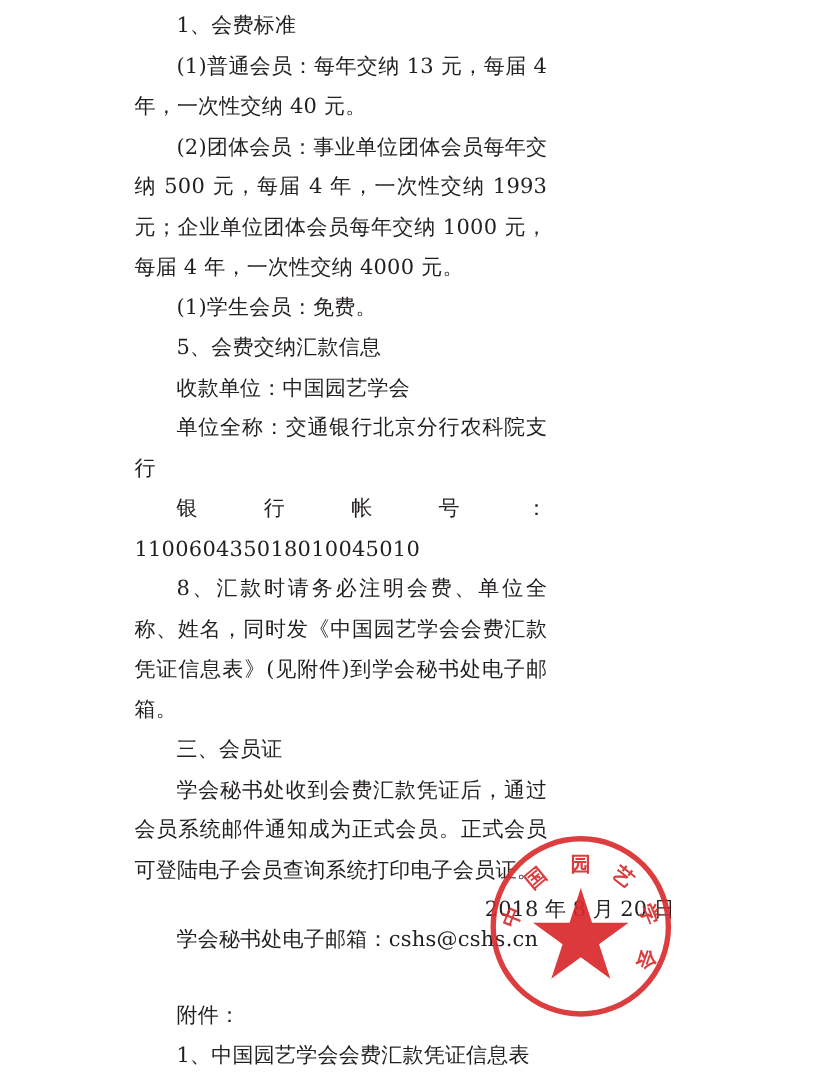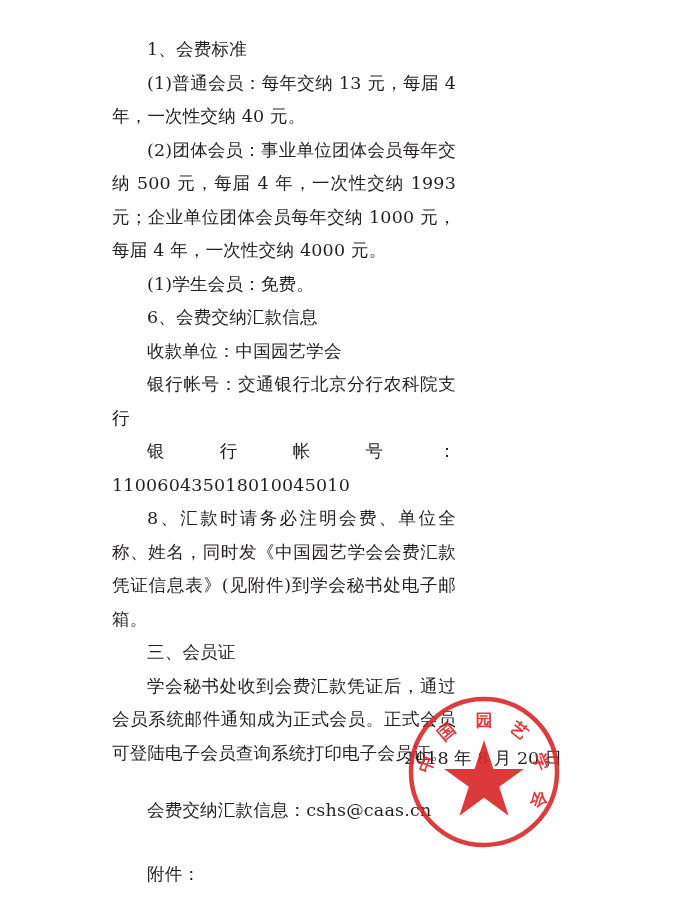--- a/index.html
+++ b/index.html
@@ -13,21 +13,21 @@
     font-family: "DejaVu Serif", "Liberation Serif", serif;
     color: #231f20;
     position: relative;
     overflow: hidden;
   }
   .page {
     position: relative;
     width: 540px;
     height: 897px;
     box-sizing: border-box;
-    padding: 33px 84px 0 112px;
+    padding: 6px 84px 0 112px;
   }
   .para {
     font-size: 17.5px;
     line-height: 33.5px;
     text-align: justify;
     text-justify: inter-ideograph;
     margin: 0 0 0 0;
     letter-spacing: 0.2px;
   }
   .indent {
@@ -59,31 +59,31 @@
 </style>
 </head>
 <body>
 
 <div class="page">
 
   <p class="para indent">1、会费标准</p>
   <p class="para indent">(1)普通会员：每年交纳 13 元，每届 4 年，一次性交纳 40 元。</p>
   <p class="para indent">(2)团体会员：事业单位团体会员每年交纳 500 元，每届 4 年，一次性交纳 1993 元；企业单位团体会员每年交纳 1000 元，每届 4 年，一次性交纳 4000 元。</p>
   <p class="para indent">(1)学生会员：免费。</p>
-  <p class="para indent">6、会费交纳汇款信息</p>
+  <p class="para indent">5、会费交纳汇款信息</p>
   <p class="para indent">收款单位：中国园艺学会</p>
-  <p class="para indent">银行帐号：交通银行北京分行农科院支行</p>
+  <p class="para indent">单位全称：交通银行北京分行农科院支行</p>
   <p class="para indent">银行帐号：110060435018010045010</p>
   <p class="para indent">8、汇款时请务必注明会费、单位全称、姓名，同时发《中国园艺学会会费汇款凭证信息表》(见附件)到学会秘书处电子邮箱。</p>
   <p class="para indent">三、会员证</p>
   <p class="para indent">学会秘书处收到会费汇款凭证后，通过会员系统邮件通知成为正式会员。正式会员可登陆电子会员查询系统打印电子会员证。</p>
 
   <div class="spacer-md"></div>
 
-  <p class="para indent">会费交纳汇款信息：cshs@caas.cn</p>
+  <p class="para indent">学会秘书处电子邮箱：cshs@cshs.cn</p>
 
   <div class="spacer-lg"></div>
 
   <p class="para indent">附件：</p>
   <p class="para indent">1、中国园艺学会会费汇款凭证信息表</p>
   <p class="para indent">2、中国园艺学会关于会员系统注册使用说明</p>
 
   <div class="date-line">2018 年 8 月 20 日</div>
 
   <div class="seal">

